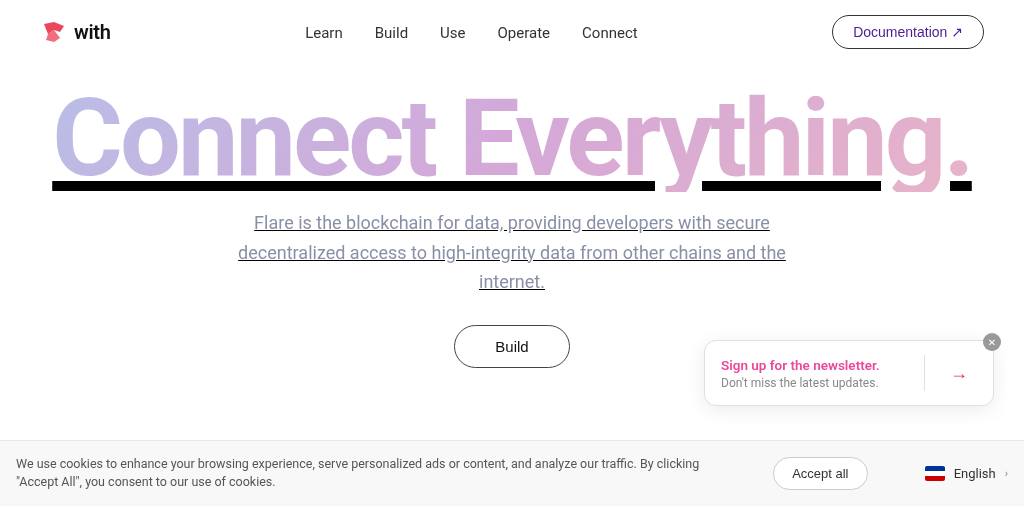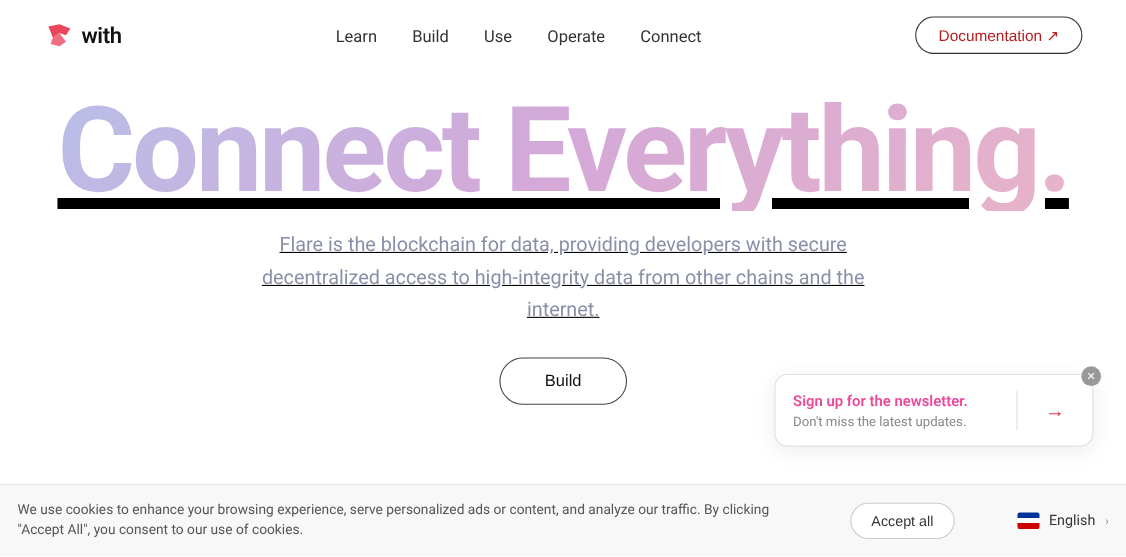--- a/index.html
+++ b/index.html
@@ -66,21 +66,21 @@
       font-weight: 400;
     }
 
     .doc-button {
       border: 1.5px solid #333;
       border-radius: 50px;
       padding: 8px 20px;
       font-size: 14px;
       background: transparent;
       cursor: pointer;
-      color: #b91c1c;
+      color: #4c1d95;
       display: flex;
       align-items: center;
       gap: 4px;
     }
 
     
     .hero {
       text-align: center;
       padding: 20px 37px 0;
       position: relative;

